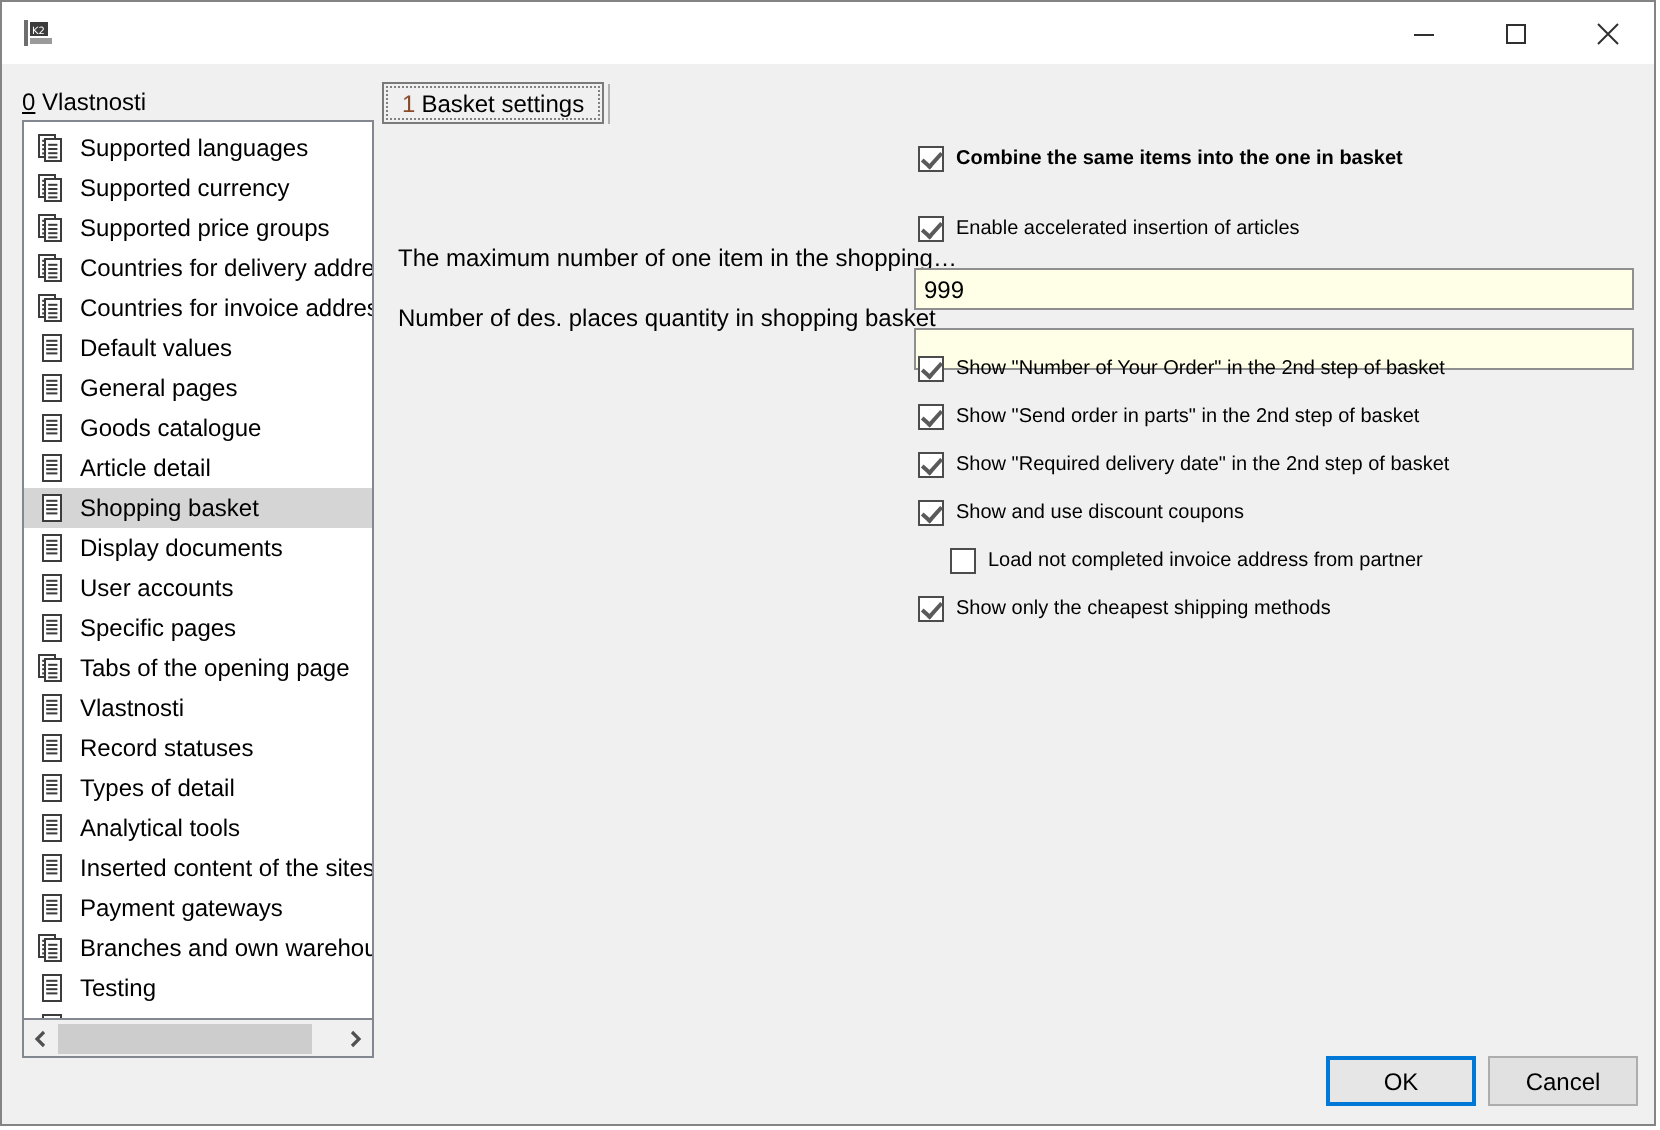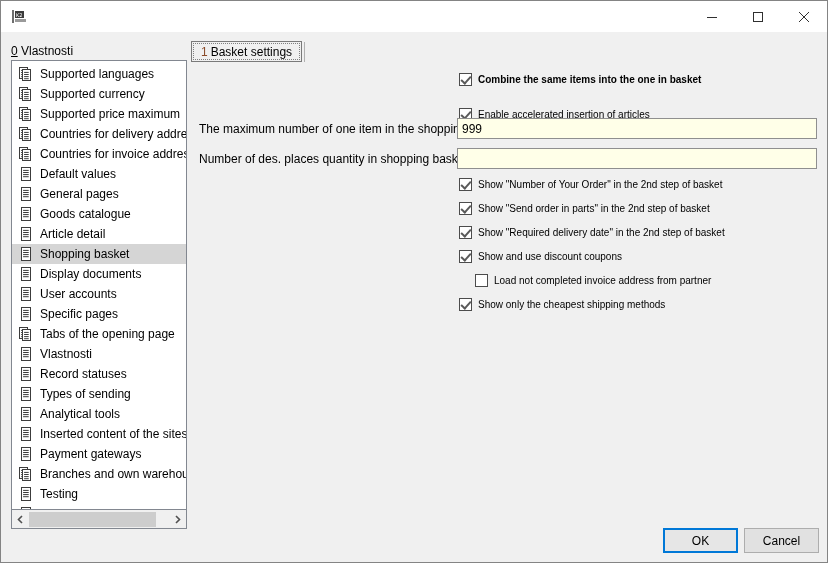--- a/index.html
+++ b/index.html
@@ -221,20 +221,21 @@
     position: absolute;
     background: #ffffe8;
     border: 1px solid #8f8f8f;
     box-sizing: border-box;
     height: 21px;
     font-family: "Liberation Sans", sans-serif;
     font-size: 12px;
     color: #000;
     padding: 0 4px;
     line-height: 19px;
+    margin-top: 16px;
   }
 
   
   #btn-ok, #btn-cancel {
     position: absolute;
     height: 25px;
     width: 75px;
     background: #e1e1e1;
     border: 1px solid #adadad;
     box-sizing: border-box;
@@ -343,21 +344,21 @@
                 <rect x="3.1" y="10.200000000000001" width="4.6" height="1" fill="#3c3c3c"></rect>
               </g>
               <g>
                 <rect x="4.5" y="3.5" width="8" height="11" fill="#ffffff" stroke="#3c3c3c" stroke-width="1"></rect>
                 <rect x="6.1" y="5.9" width="4.6" height="1" fill="#3c3c3c"></rect>
                 <rect x="6.1" y="8" width="4.6" height="1" fill="#3c3c3c"></rect>
                 <rect x="6.1" y="10.100000000000001" width="4.6" height="1" fill="#3c3c3c"></rect>
                 <rect x="6.1" y="12.200000000000001" width="4.6" height="1" fill="#3c3c3c"></rect>
               </g>
             </svg></span>
-          <span class="li-text">Supported price maximum</span>
+          <span class="li-text">Supported price groups</span>
         </div>
         <div class="list-item">
           <span class="li-icon"><svg width="16" height="16" viewBox="0 0 16 16">
               <g>
                 <rect x="1.5" y="1.5" width="8" height="11" fill="#ffffff" stroke="#3c3c3c" stroke-width="1"></rect>
                 <rect x="3.1" y="3.9" width="4.6" height="1" fill="#3c3c3c"></rect>
                 <rect x="3.1" y="6" width="4.6" height="1" fill="#3c3c3c"></rect>
                 <rect x="3.1" y="8.1" width="4.6" height="1" fill="#3c3c3c"></rect>
                 <rect x="3.1" y="10.200000000000001" width="4.6" height="1" fill="#3c3c3c"></rect>
               </g>
@@ -532,21 +533,21 @@
         <div class="list-item">
           <span class="li-icon"><svg width="16" height="16" viewBox="0 0 16 16">
               <g>
                 <rect x="3.5" y="1.5" width="9" height="13" fill="#ffffff" stroke="#3c3c3c" stroke-width="1"></rect>
                 <rect x="5.1" y="3.9" width="5.6" height="1" fill="#3c3c3c"></rect>
                 <rect x="5.1" y="6" width="5.6" height="1" fill="#3c3c3c"></rect>
                 <rect x="5.1" y="8.1" width="5.6" height="1" fill="#3c3c3c"></rect>
                 <rect x="5.1" y="10.200000000000001" width="5.6" height="1" fill="#3c3c3c"></rect>
               </g>
             </svg></span>
-          <span class="li-text">Types of sending</span>
+          <span class="li-text">Types of detail</span>
         </div>
         <div class="list-item">
           <span class="li-icon"><svg width="16" height="16" viewBox="0 0 16 16">
               <g>
                 <rect x="3.5" y="1.5" width="9" height="13" fill="#ffffff" stroke="#3c3c3c" stroke-width="1"></rect>
                 <rect x="5.1" y="3.9" width="5.6" height="1" fill="#3c3c3c"></rect>
                 <rect x="5.1" y="6" width="5.6" height="1" fill="#3c3c3c"></rect>
                 <rect x="5.1" y="8.1" width="5.6" height="1" fill="#3c3c3c"></rect>
                 <rect x="5.1" y="10.200000000000001" width="5.6" height="1" fill="#3c3c3c"></rect>
               </g>

